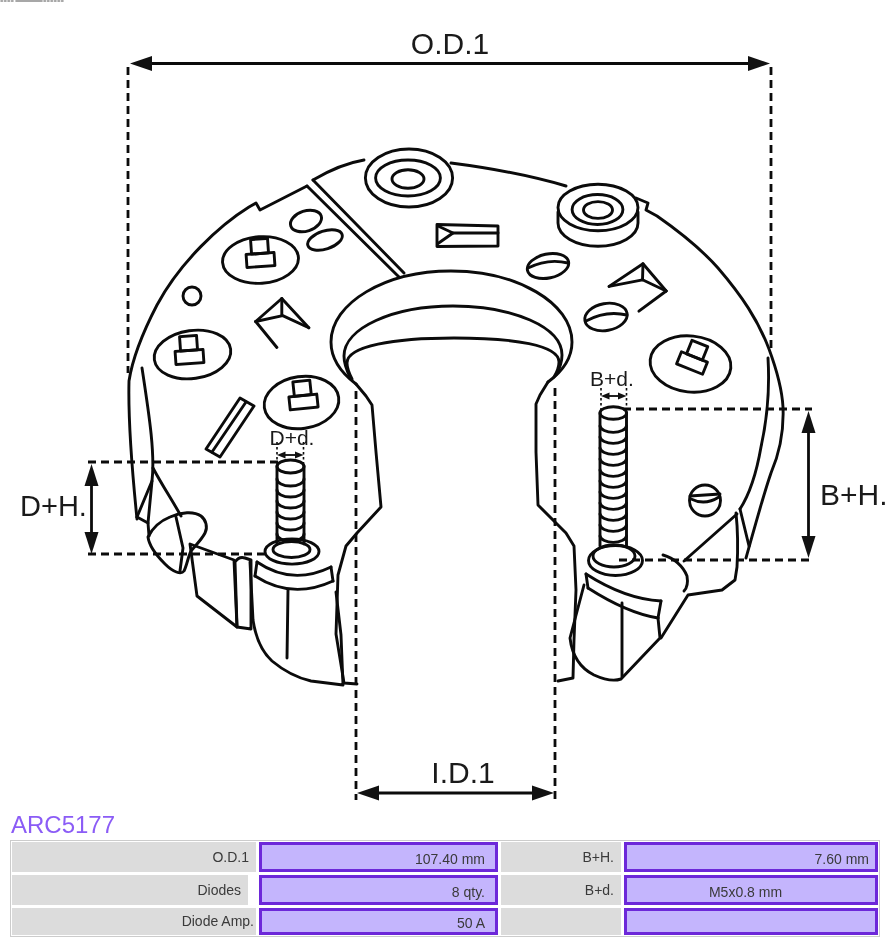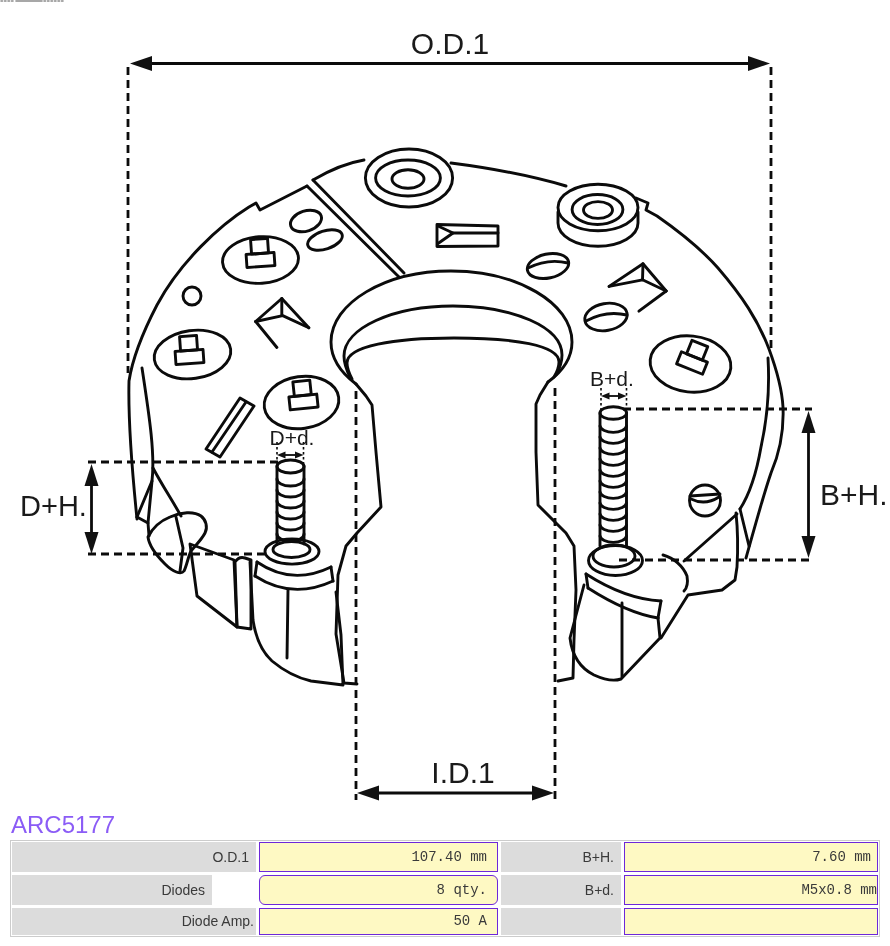--- a/index.html
+++ b/index.html
@@ -1,21 +1,21 @@
 <!DOCTYPE html>
 <html><head>
 <meta charset="utf-8">
 <style>
 html,body{margin:0;padding:0;background:#fff;width:890px;height:946px;overflow:hidden;}
 body{font-family:"Liberation Sans",sans-serif;position:relative;}
 #code{position:absolute;left:11px;top:811px;font-size:24px;color:#8b5cf6;}
 #tbl{position:absolute;left:10px;top:840px;width:868px;height:95px;border:1px solid #ccc;background:#fff;}
 .cell{position:absolute;font-size:14px;color:#3a3a3a;text-align:right;box-sizing:border-box;}
 .lab{background:#dcdcdc;}
-.val{background:#fef9c3;border:1px solid #6d28d9;font-family:Liberation Mono, monospace;}
+.val{background:#c4b5fd;border:3px solid #6d28d9;}
 </style>
 </head>
 <body>
 <svg width="890" height="946" viewBox="0 0 890 946" style="position:absolute;left:0;top:0;">
 <g fill="none" stroke="#0b0b0b" stroke-width="2.9" stroke-linejoin="round" stroke-linecap="round">
 
 <g stroke="#8a8a8a" stroke-width="1.6">
 <path d="M 1,1 L 14,1" stroke-dasharray="1.5 2"></path>
 <path d="M 16,1 L 42,1"></path>
 <path d="M 44,1 L 64,1" stroke-dasharray="1.5 2"></path>
@@ -193,20 +193,20 @@
 <text x="612" y="386" font-size="21" text-anchor="middle">B+d.</text>
 </g>
 </svg>
 
 <div id="code">ARC5177</div>
 <div id="tbl"></div>
 <div class="cell lab" style="left:12px;top:842px;width:244px;height:30px;line-height:30px;padding-right:7px;">O.D.1</div>
 <div class="cell val" style="left:259px;top:842px;width:239px;height:30px;line-height:28px;padding-right:10px;">107.40 mm</div>
 <div class="cell lab" style="left:501px;top:842px;width:120px;height:30px;line-height:30px;padding-right:7px;">B+H.</div>
 <div class="cell val" style="left:624px;top:842px;width:254px;height:30px;line-height:28px;padding-right:6px;">7.60 mm</div>
-<div class="cell lab" style="left:12px;top:875px;width:200px;height:30px;line-height:30px;padding-right:7px;">Diodes</div>
-<div class="cell val" style="left:259px;top:875px;width:239px;height:30px;line-height:28px;padding-right:10px;border-radius:6px;">8 qty.</div>
+<div class="cell lab" style="left:12px;top:875px;width:236px;height:30px;line-height:30px;padding-right:7px;">Diodes</div>
+<div class="cell val" style="left:259px;top:875px;width:239px;height:30px;line-height:28px;padding-right:10px;">8 qty.</div>
 <div class="cell lab" style="left:501px;top:875px;width:120px;height:30px;line-height:30px;padding-right:7px;">B+d.</div>
-<div class="cell val" style="left:624px;top:875px;width:254px;height:30px;line-height:28px;">M5x0.8 mm</div>
+<div class="cell val" style="left:624px;top:875px;width:254px;height:30px;line-height:28px;padding-right:11px;text-align:center;">M5x0.8 mm</div>
 <div class="cell lab" style="left:12px;top:908px;width:244px;height:27px;line-height:27px;padding-right:2px;">Diode Amp.</div>
 <div class="cell val" style="left:259px;top:908px;width:239px;height:27px;line-height:25px;padding-right:10px;padding-left:28px;">50 A</div>
 <div class="cell lab" style="left:501px;top:908px;width:120px;height:27px;"></div>
 <div class="cell val" style="left:624px;top:908px;width:254px;height:27px;"></div>
 
 </body></html>

